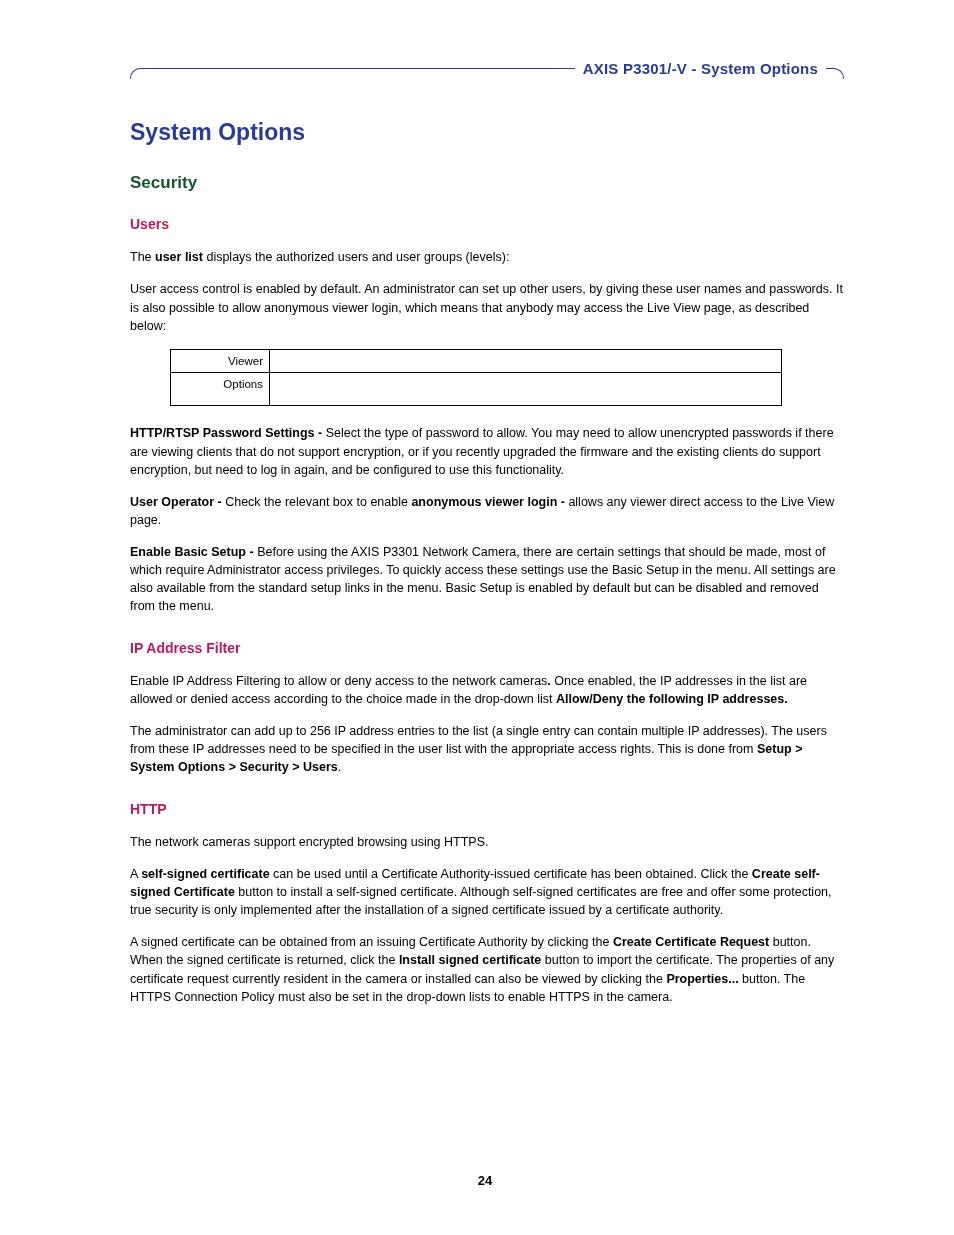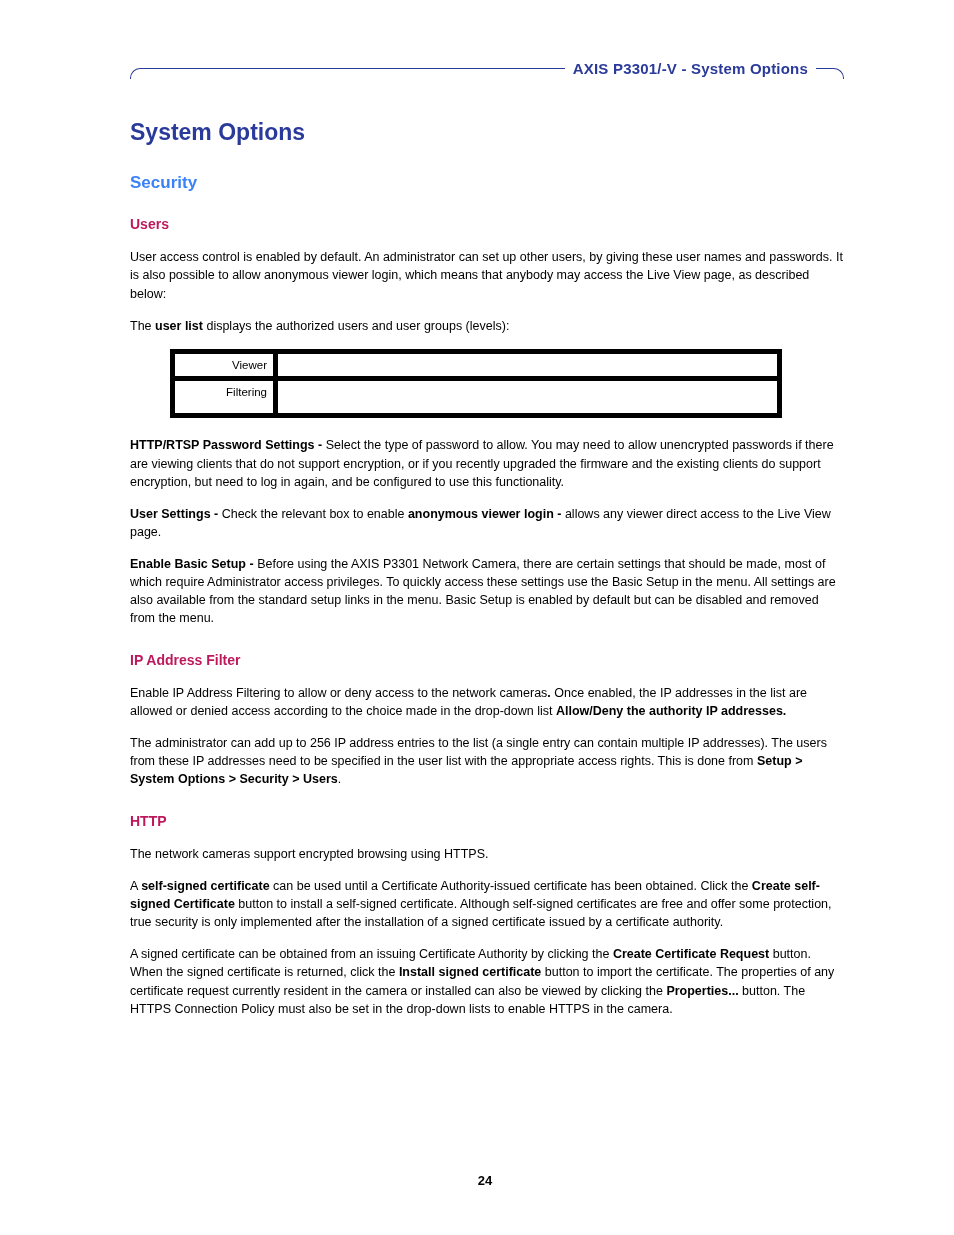--- a/index.html
+++ b/index.html
@@ -46,37 +46,37 @@
   }
   .header-line-mid {
     position: absolute;
     left: 10px;
     right: 10px;
     top: 12px;
     border-top: 1px solid #2a3a9a;
   }
   .header-title {
     position: absolute;
-    right: 28px;
+    right: 18px;
     top: 2px;
     background: #fff;
     padding: 0 8px;
     color: #2a3a9a;
     font-weight: bold;
     font-size: 15px;
     letter-spacing: 0.2px;
   }
   h1.main {
     color: #2a3a9a;
     font-size: 23px;
     font-weight: bold;
     margin: 8px 0 22px 0;
   }
   h2.section {
-    color: #3b82f6;
+    color: #14532d;
     font-size: 17px;
     font-weight: bold;
     margin: 0 0 18px 0;
   }
   h3.sub {
     color: #be185d;
     font-size: 14px;
     font-weight: bold;
     margin: 0 0 14px 0;
   }
@@ -84,21 +84,21 @@
     margin: 0 0 14px 0;
     font-size: 12.5px;
   }
   .bold { font-weight: bold; }
   table.levels {
     border-collapse: collapse;
     margin: 0 0 18px 40px;
     width: 612px;
   }
   table.levels td {
-    border: 5px solid #000000;
+    border: 1px solid #000000;
     font-size: 11.5px;
     padding: 3px 6px;
     vertical-align: top;
     text-align: right;
   }
   table.levels td.label {
     width: 86px;
   }
   table.levels td.desc {
     text-align: left;
@@ -132,55 +132,55 @@
     <div class="header-line-right"></div>
     <div class="header-title">AXIS P3301/-V - System Options</div>
   </div>
 
   <h1 class="main">System Options</h1>
 
   <h2 class="section">Security</h2>
 
   <h3 class="sub">Users</h3>
 
-  <p>User access control is enabled by default. An administrator can set up other users, by giving these user names and passwords. It is also possible to allow anonymous viewer login, which means that anybody may access the Live View page, as described below:</p>
-
   <p>
     <span>The </span><span class="bold">user list</span><span> displays the authorized users and user groups (levels):</span>
   </p>
+
+  <p>User access control is enabled by default. An administrator can set up other users, by giving these user names and passwords. It is also possible to allow anonymous viewer login, which means that anybody may access the Live View page, as described below:</p>
 
   <table class="levels">
     <tbody>
         <tr>
       <td class="label">Viewer</td>
       <td class="desc"></td>
     </tr>
     <tr class="tall">
-      <td class="label">Filtering</td>
+      <td class="label">Options</td>
       <td class="desc"></td>
     </tr>
   </tbody>
     </table>
 
   <p>
     <span class="bold">HTTP/RTSP Password Settings - </span><span>Select the type of password to allow. You may need to allow unencrypted passwords if there are viewing clients that do not support encryption, or if you recently upgraded the firmware and the existing clients do support encryption, but need to log in again, and be configured to use this functionality.</span>
   </p>
 
   <p>
-    <span class="bold">User Settings - </span><span>Check the relevant box to enable </span><span class="bold">anonymous viewer login - </span><span>allows any viewer direct access to the Live View page.</span>
+    <span class="bold">User Operator - </span><span>Check the relevant box to enable </span><span class="bold">anonymous viewer login - </span><span>allows any viewer direct access to the Live View page.</span>
   </p>
 
   <p>
     <span class="bold">Enable Basic Setup - </span><span>Before using the AXIS P3301 Network Camera, there are certain settings that should be made, most of which require Administrator access privileges. To quickly access these settings use the Basic Setup in the menu. All settings are also available from the standard setup links in the menu. Basic Setup is enabled by default but can be disabled and removed from the menu.</span>
   </p>
 
   <h3 class="sub" style="margin-top:22px">IP Address Filter</h3>
 
   <p>
-    <span>Enable IP Address Filtering to allow or deny access to the network cameras</span><span class="bold">. </span><span>Once enabled, the IP addresses in the list are allowed or denied access according to the choice made in the drop-down list </span><span class="bold">Allow/Deny the authority IP addresses.</span>
+    <span>Enable IP Address Filtering to allow or deny access to the network cameras</span><span class="bold">. </span><span>Once enabled, the IP addresses in the list are allowed or denied access according to the choice made in the drop-down list </span><span class="bold">Allow/Deny the following IP addresses.</span>
   </p>
 
   <p>
     <span>The administrator can add up to 256 IP address entries to the list (a single entry can contain multiple IP addresses). The users from these IP addresses need to be specified in the user list with the appropriate access rights. This is done from </span><span class="bold">Setup &gt; System Options &gt; Security &gt; Users</span><span>.</span>
   </p>
 
   <h3 class="sub" style="margin-top:22px">HTTP</h3>
 
   <p>The network cameras support encrypted browsing using HTTPS.</p>
 

